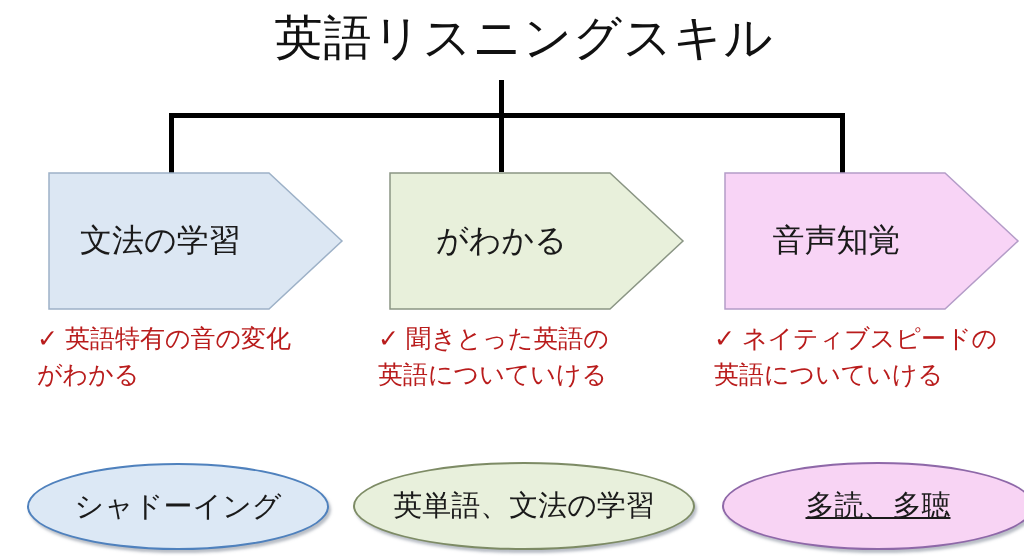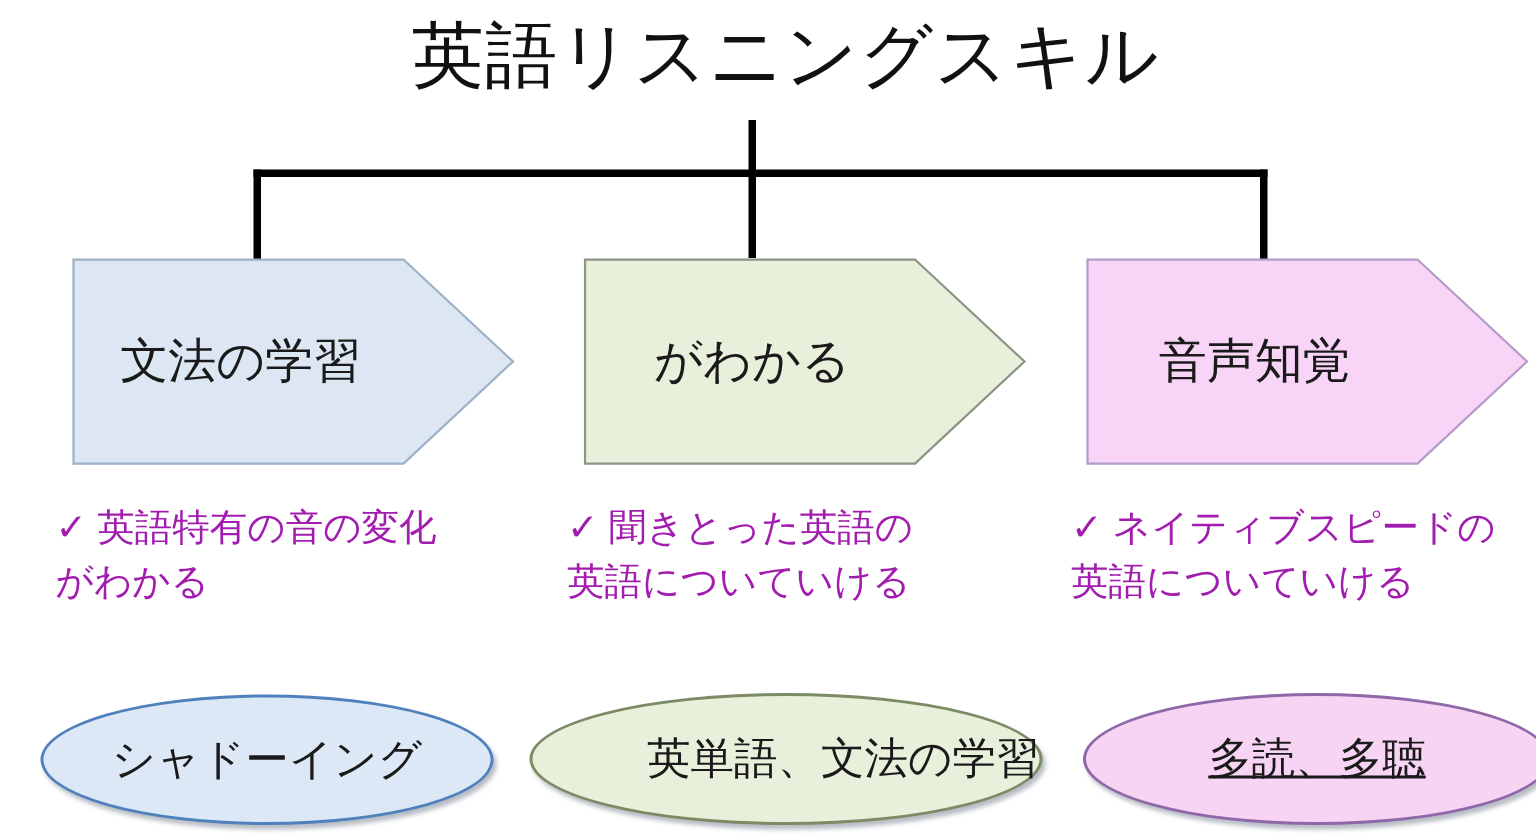--- a/index.html
+++ b/index.html
@@ -38,39 +38,39 @@
     width: 76%; height: 100%;
     display: flex; align-items: center; justify-content: center;
     font-size: 32px; color: #1a1a1a;
   }
   .arrow.b0 { left: 36px; }
   .arrow.b1 { left: 377px; }
   .arrow.b2 { left: 712px; }
 
   .desc {
     position: absolute;
-    top: 335px;
+    top: 321px;
     font-size: 25px;
     line-height: 1.42;
     white-space: pre-line;
-    color: #a21caf;
+    color: #b91c1c;
   }
   .desc.b0 { left: 25px;  width: 330px; }
   .desc.b1 { left: 366px; width: 320px; }
   .desc.b2 { left: 702px; width: 330px; }
 
   .ellipse {
     position: absolute;
     border-radius: 50%;
     display: flex; align-items: center; justify-content: center;
     font-size: 29px; color: #1a1a1a;
     box-shadow: 2px 3px 3px rgba(125, 135, 150, 0.55);
   }
   .ellipse.b0 { left: 15px;  top: 463px; width: 298px; height: 83px; background: #dce8f5; border: 2px solid #4f81bd; font-family: Liberation Serif, serif; }
-  .ellipse.b1 { left: 341px; top: 462px; width: 338px; height: 84px; background: #e8f0dc; border: 2px solid #7d8b65; justify-content: flex-end; }
+  .ellipse.b1 { left: 341px; top: 462px; width: 338px; height: 84px; background: #e8f0dc; border: 2px solid #7d8b65; }
   .ellipse.b2 { left: 710px; top: 462px; width: 308px; height: 84px; background: #f8d4f4; border: 2px solid #8e68a8; text-decoration: underline; }
 </style>
 </head>
 <body>
 
 <div class="canvas">
 
   <div class="title">英語リスニングスキル</div>
 
   <div class="line trunk"></div>

